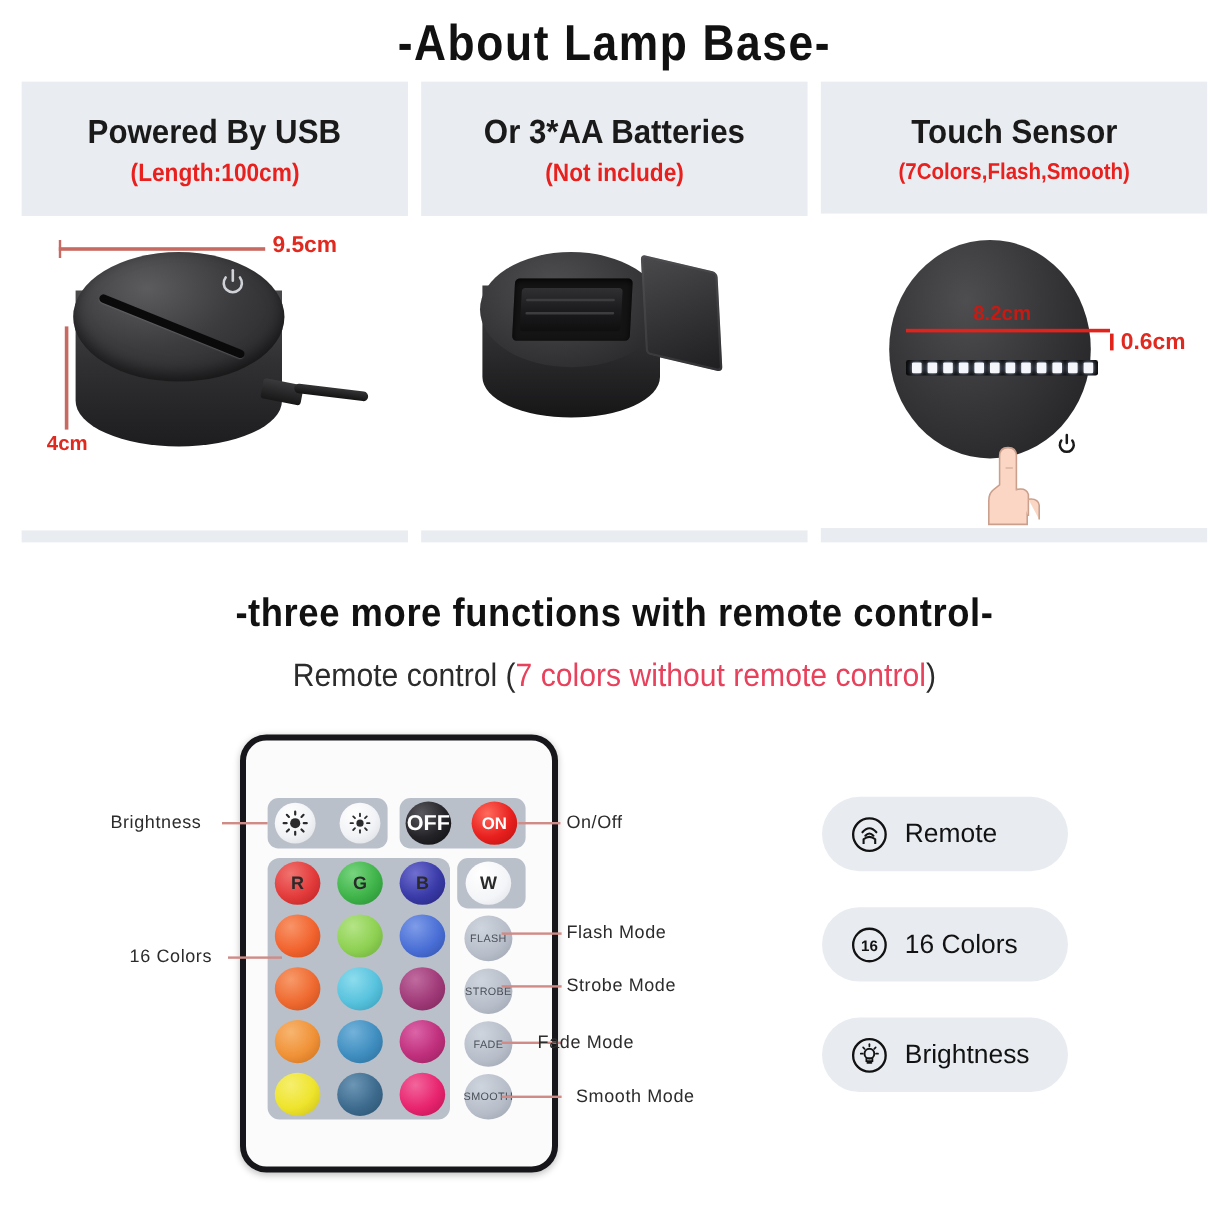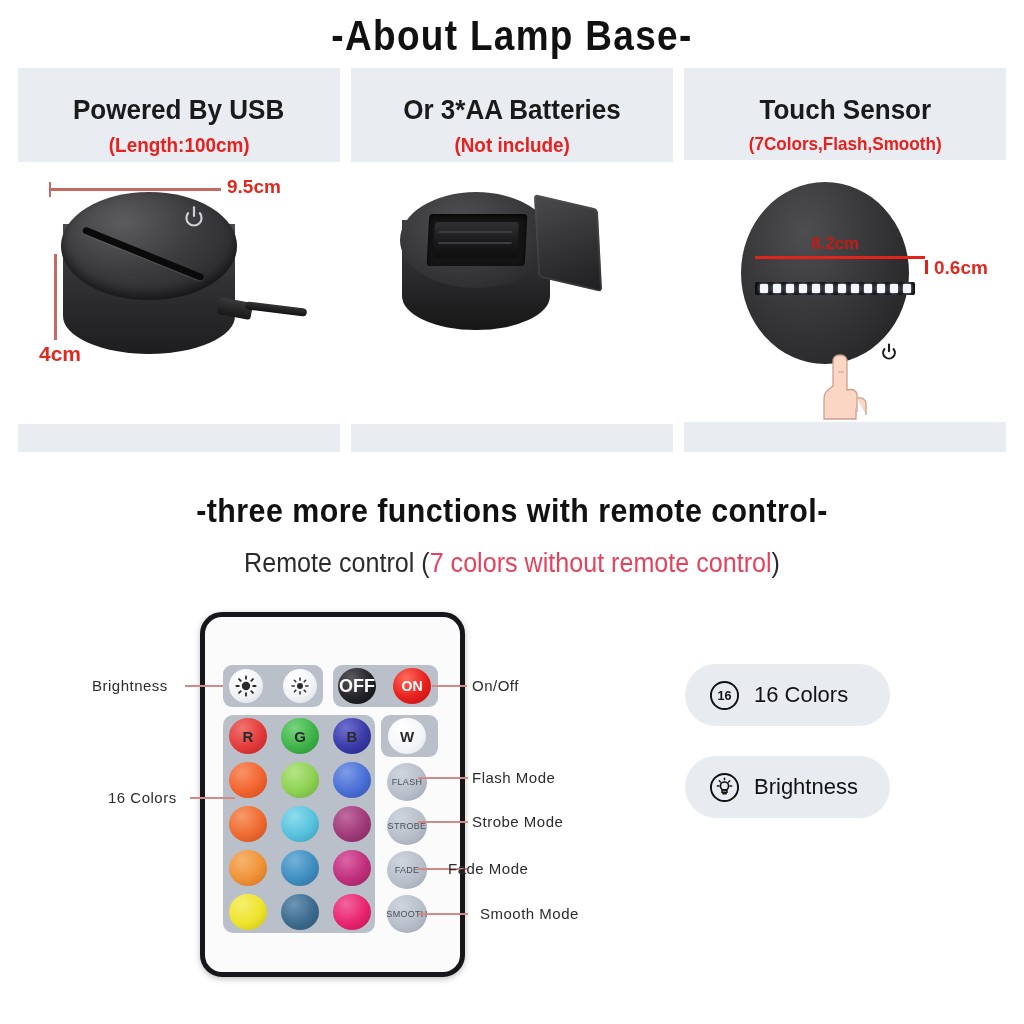--- a/index.html
+++ b/index.html
@@ -46,21 +46,21 @@
   }
   .panel-sub{
     margin-top:7px;
     font-size:21px;font-weight:700;color:#e8201e;
     white-space:nowrap;
     font-family:"Liberation Sans Narrow","Liberation Sans",sans-serif;
     transform:scaleX(0.9);
   }
   .panel-sub.small{font-size:19px;}
   .photo{
-    margin-top:5px;
+    margin-top:23px;
     width:332px;height:262px;
     background:#ffffff;
     position:relative;overflow:hidden;
   }
 
   
   .p1-topline{
     position:absolute;left:36px;top:26px;width:172px;height:3px;background:#c86a62;
   }
   .p1-topline:before{
@@ -69,21 +69,21 @@
   .p1-toplabel{
     position:absolute;left:214px;top:14px;
     font-size:19px;font-weight:700;color:#e02a20;
     font-family:"Liberation Sans Narrow","Liberation Sans",sans-serif;
   }
   .p1-sideline{
     position:absolute;left:41px;top:92px;width:3px;height:86px;background:#c86a62;
   }
   .p1-sidelabel{
     position:absolute;left:26px;top:180px;
-    font-size:21px;font-weight:700;color:#e02a20;
+    font-size:17px;font-weight:700;color:#e02a20;
     font-family:"Liberation Sans Narrow","Liberation Sans",sans-serif;
   }
   .base-body{
     position:absolute;left:50px;top:62px;width:172px;height:130px;
     background:linear-gradient(180deg,#4a4a4c 0%,#313133 45%,#1d1d1f 100%);
     border-radius:0 0 86px 86px/0 0 38px 38px;
   }
   .base-top{
     position:absolute;left:48px;top:30px;width:176px;height:108px;
     border-radius:50%;
@@ -448,20 +448,29 @@
   <div class="callout" style="left:472px;top:813px">Strobe Mode</div>
 
   <div class="lead" style="left:418px;top:868px;width:50px"></div>
   <div class="callout" style="left:448px;top:860px">Fade Mode</div>
 
   <div class="lead" style="left:418px;top:913px;width:50px"></div>
   <div class="callout" style="left:480px;top:905px">Smooth Mode</div>
 
   <div class="pills">
 
+    <div class="pill">
+      <svg class="pill-icon" viewBox="0 0 32 32">
+        <circle cx="16" cy="16" r="14" fill="none" stroke="#121212" stroke-width="2"></circle>
+        <path d="M10 14 q6-7 12 0" fill="none" stroke="#121212" stroke-width="1.8" stroke-linecap="round"></path>
+        <path d="M12.5 17 q3.5-4 7 0" fill="none" stroke="#121212" stroke-width="1.8" stroke-linecap="round"></path>
+        <path d="M11 24 l0-4 q5-4 10 0 l0 4" fill="none" stroke="#121212" stroke-width="1.8" stroke-linejoin="round"></path>
+      </svg>
+      <span class="pill-label">Remote</span>
+    </div>
 
     <div class="pill">
       <svg class="pill-icon" viewBox="0 0 32 32">
         <circle cx="16" cy="16" r="14" fill="none" stroke="#121212" stroke-width="2"></circle>
         <text x="16" y="21" text-anchor="middle" font-size="13" font-weight="700" fill="#121212" font-family="Liberation Sans, sans-serif">16</text>
       </svg>
       <span class="pill-label">16 Colors</span>
     </div>
 
     <div class="pill">

